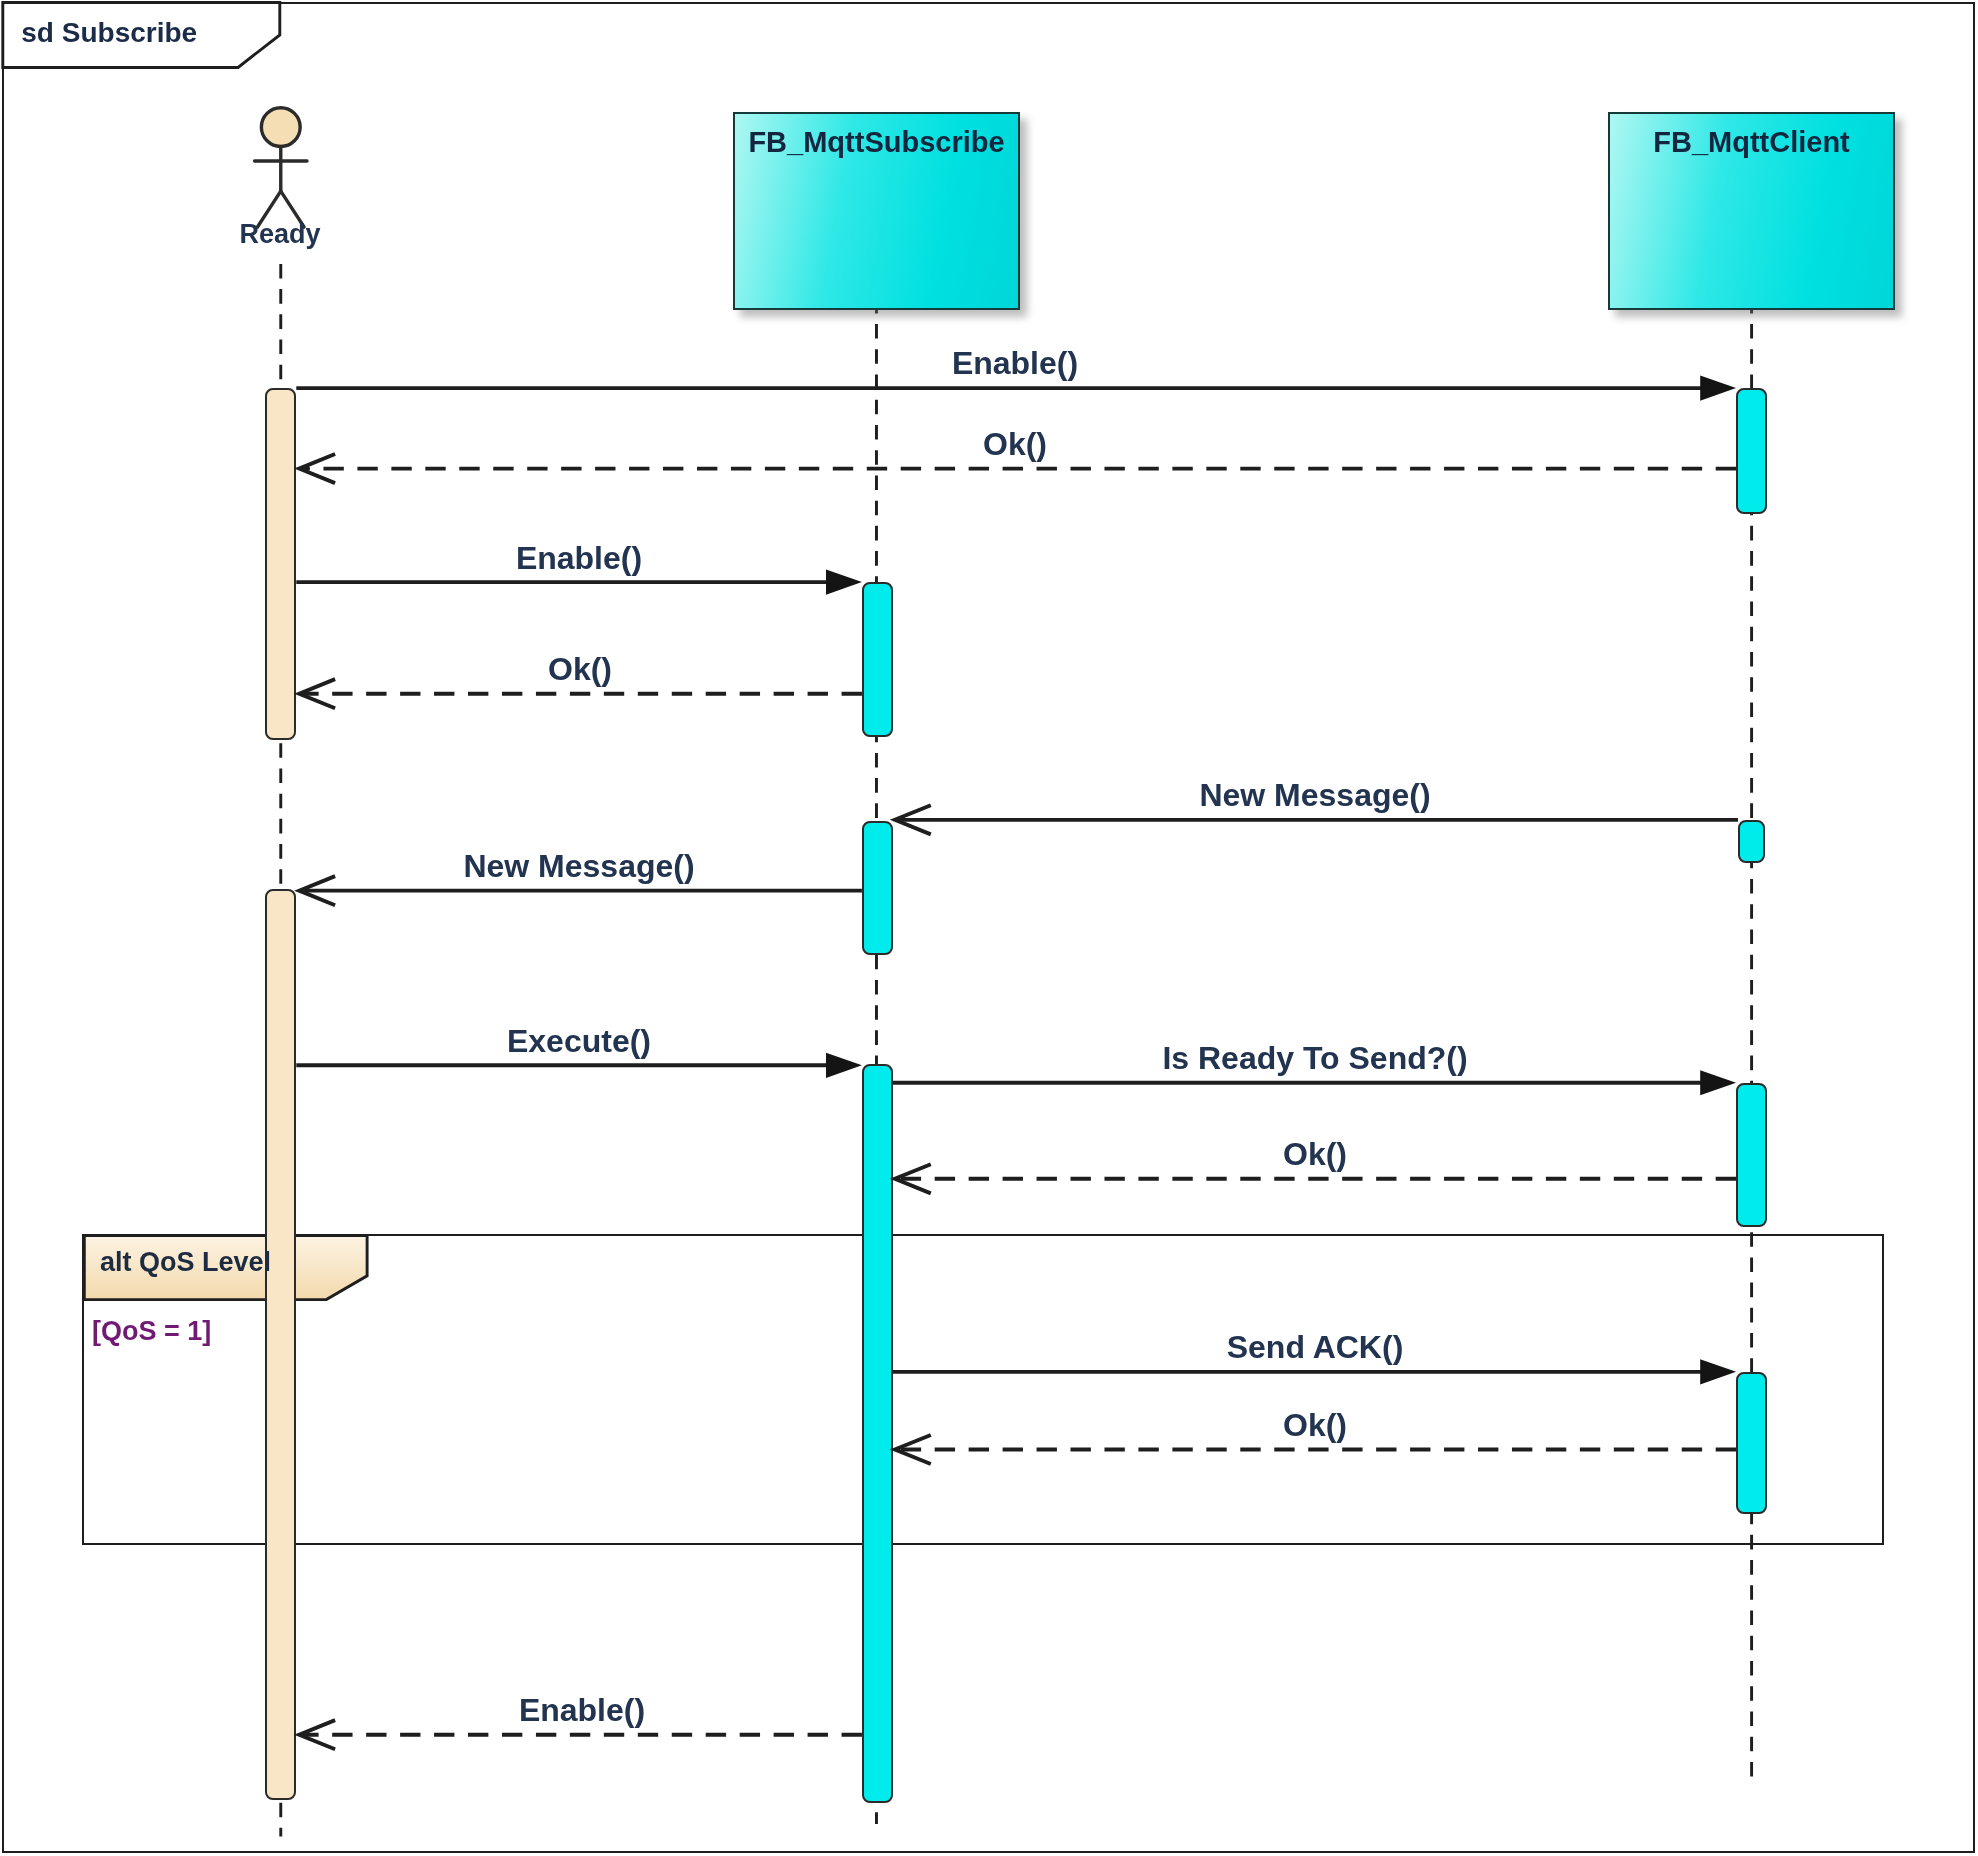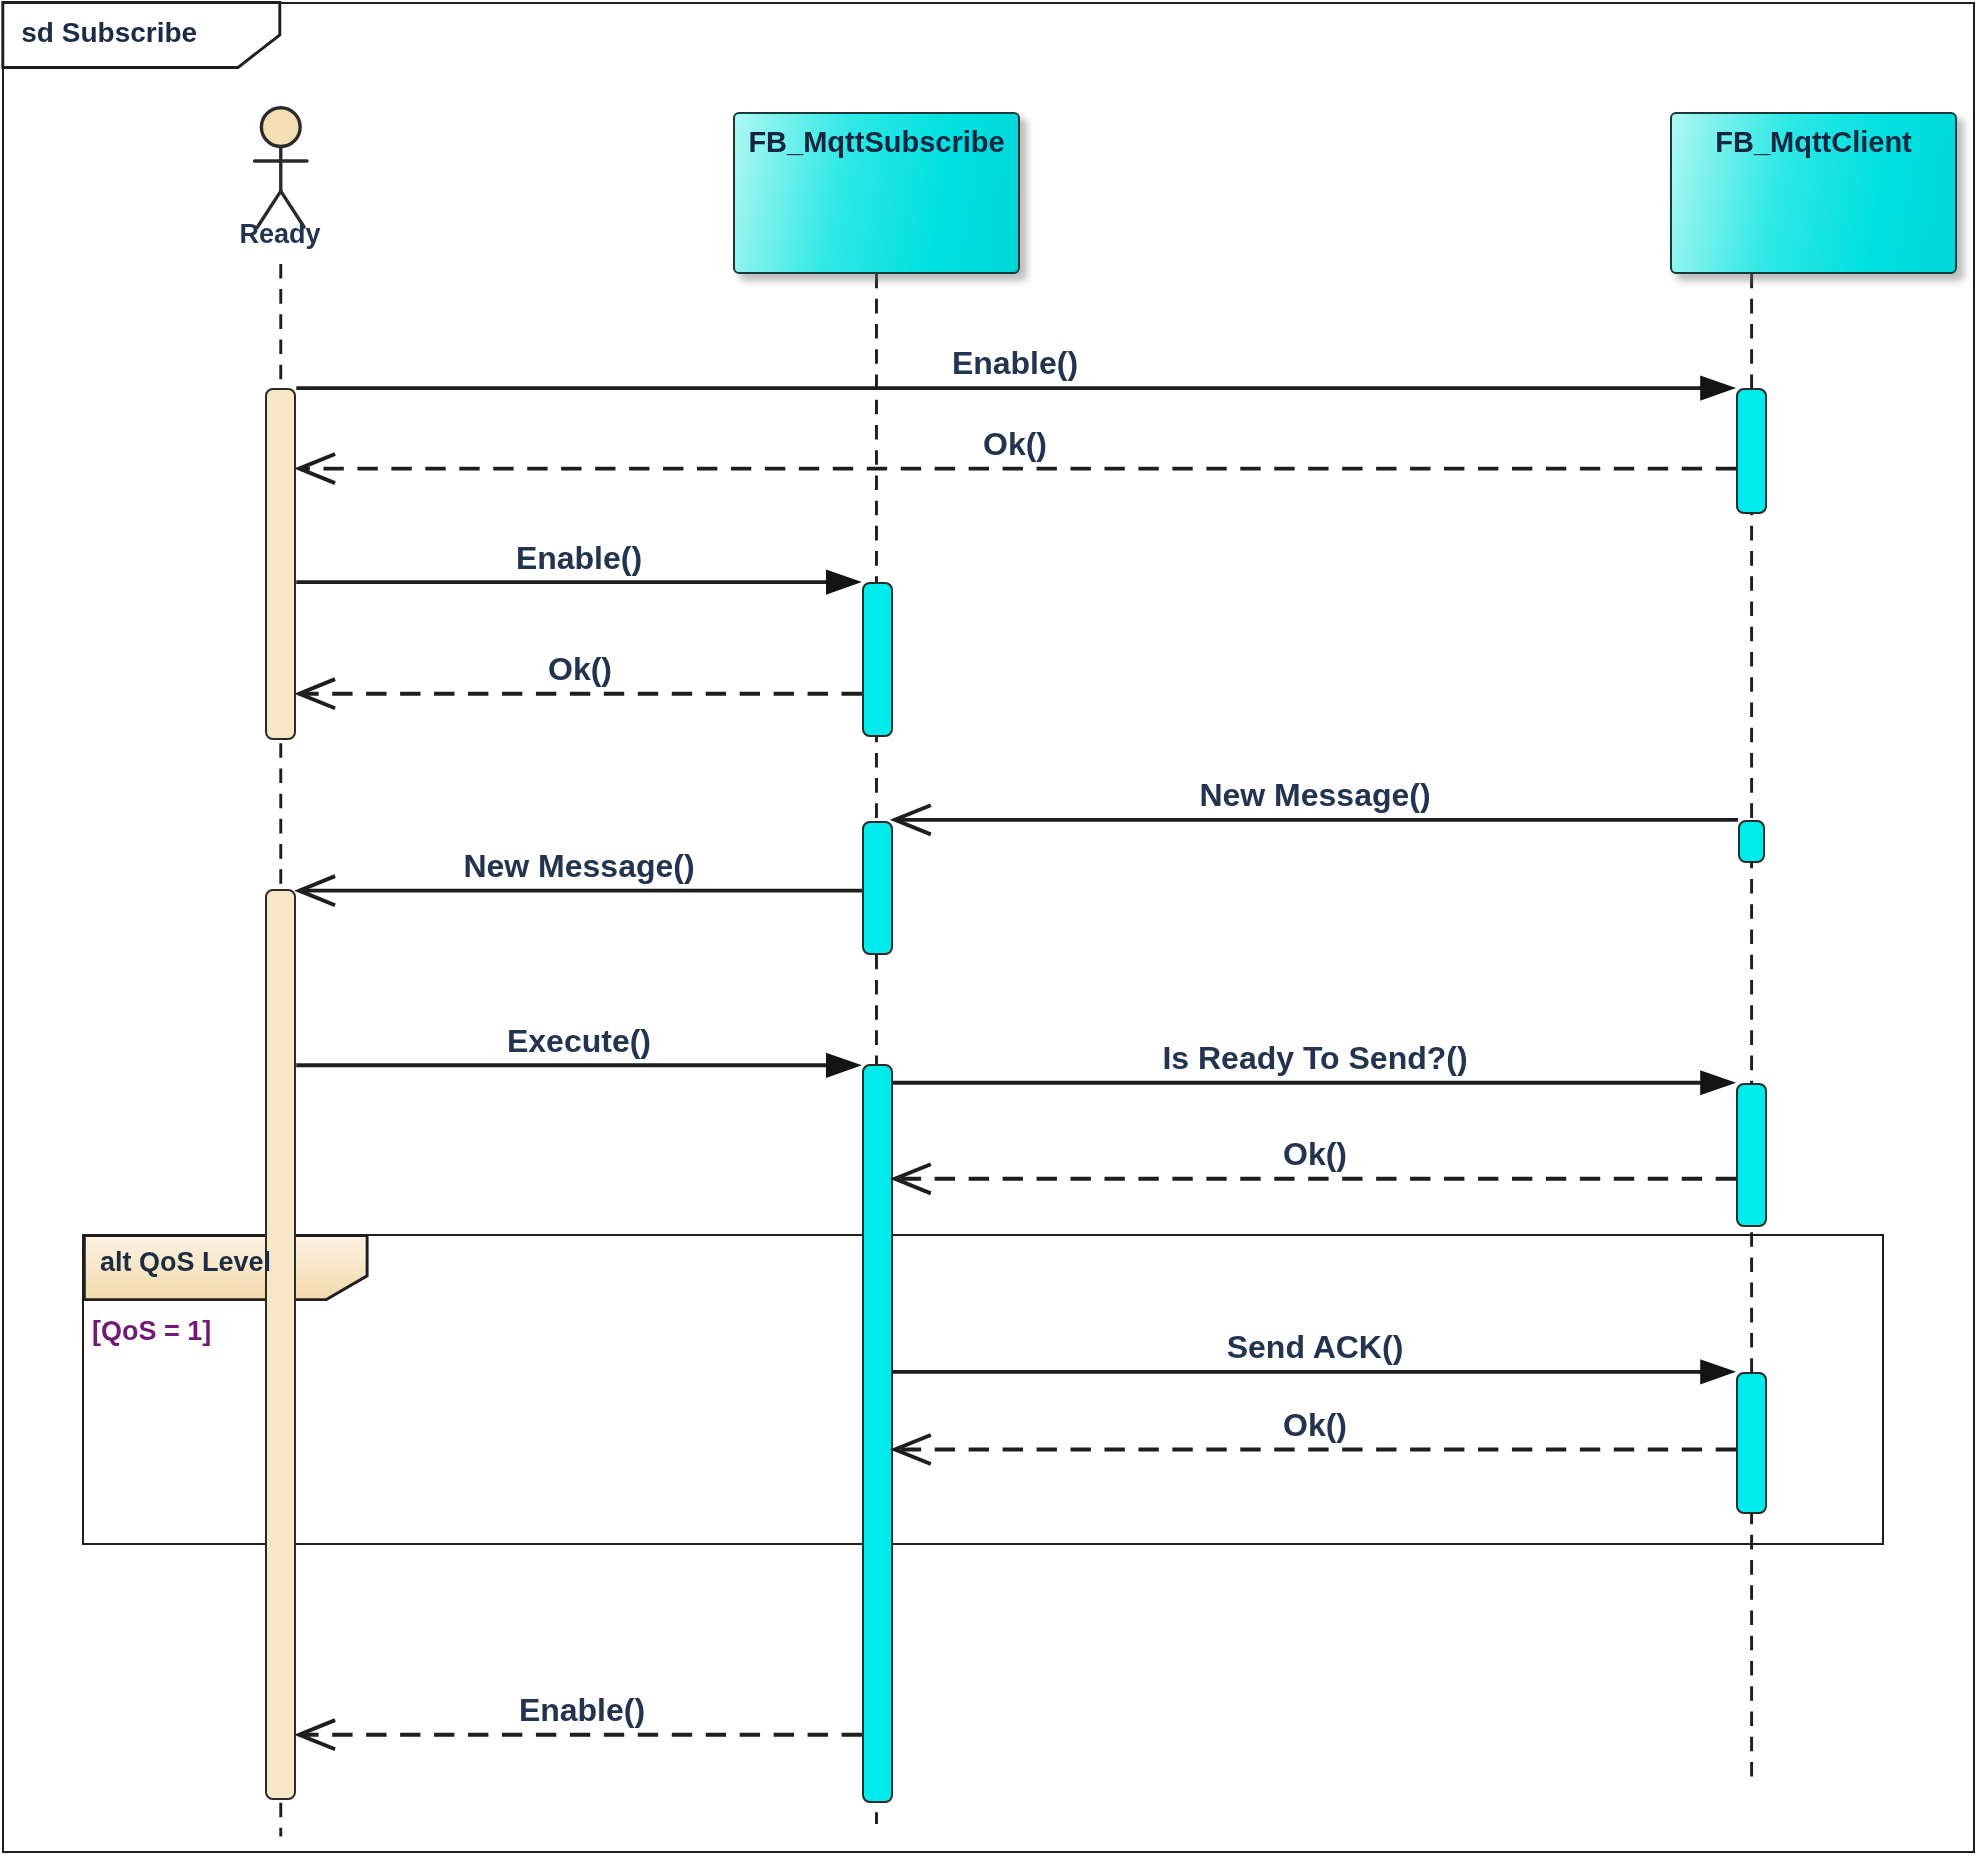--- a/index.html
+++ b/index.html
@@ -12,21 +12,21 @@
   #outer-frame{left:1.9px;top:1.9px;width:1973px;height:1851px;border:2.9px solid #1e1e1e;box-sizing:border-box;z-index:0;}
   
   svg.layer{position:absolute;left:0;top:0;width:1979px;height:1856px;pointer-events:none;}
   #layer-lines{z-index:1;}
   #layer-frame{z-index:2;}
   #layer-arrows{z-index:4;}
   
   #alt-frame{left:82px;top:1234px;width:1802px;height:311px;border:2.9px solid #1e1e1e;box-sizing:border-box;z-index:2;background:transparent;}
   
   .head-box{
-    top:112px;width:287px;height:162px;border:2.9px solid #163a3a;border-radius:6px;box-sizing:border-box;
+    top:112px;width:287px;height:198px;border:2.9px solid #163a3a;border-radius:0;box-sizing:border-box;
     background:linear-gradient(100deg,#aef7f2 0%,#2ee8e6 38%,#00e0e0 72%,#00d6d8 100%);
     box-shadow:6.8px 6.8px 7.8px rgba(110,110,110,0.45);
     z-index:3;
   }
   .head-title{
     position:absolute;left:0;top:11.6px;width:100%;text-align:center;
     font-size:29px;font-weight:700;color:#12273f;letter-spacing:0px;
   }
   
   .act{border:2.9px solid #2b2b2b;border-radius:7.8px;box-sizing:border-box;z-index:3;}
@@ -71,21 +71,21 @@
         <stop offset="0" stop-color="#fdf3e3"></stop>
           <stop offset="1" stop-color="#f2d9ac"></stop>
       </linearGradient>
     </defs>
     <path d="M86.5,1273.5 L378,1273.5 L378,1315 L336,1339.5 L86.5,1339.5 Z" fill="url(#altHdr)" stroke="#1e1e1e" stroke-width="3"></path>
   </svg>
 
   <div class="abs head-box" style="left:733px;">
     <div class="head-title">FB_MqttSubscribe</div>
   </div>
-  <div class="abs head-box" style="left:1670px;">
+  <div class="abs head-box" style="left:1608px;">
     <div class="head-title">FB_MqttClient</div>
   </div>
 
   <div class="abs act wheat" style="left:265px;top:388px;width:31px;height:352px;"></div>
   <div class="abs act wheat" style="left:265px;top:889px;width:31px;height:911px;"></div>
   <div class="abs act cyan" style="left:862px;top:582px;width:31px;height:155px;"></div>
   <div class="abs act cyan" style="left:862px;top:821px;width:31px;height:134px;"></div>
   <div class="abs act cyan" style="left:862px;top:1064px;width:31px;height:739px;"></div>
   <div class="abs act cyan" style="left:1736px;top:388px;width:31px;height:126px;"></div>
   <div class="abs act cyan" style="left:1738px;top:820px;width:27px;height:43px;"></div>

